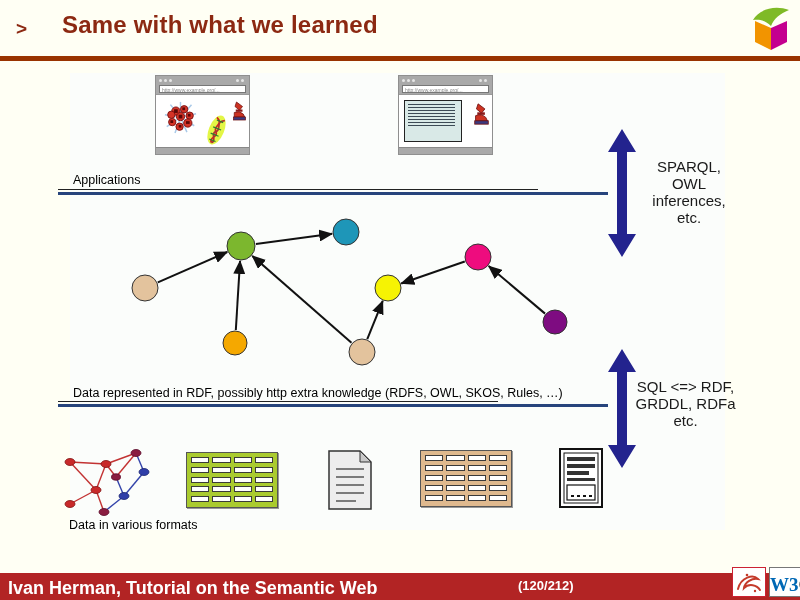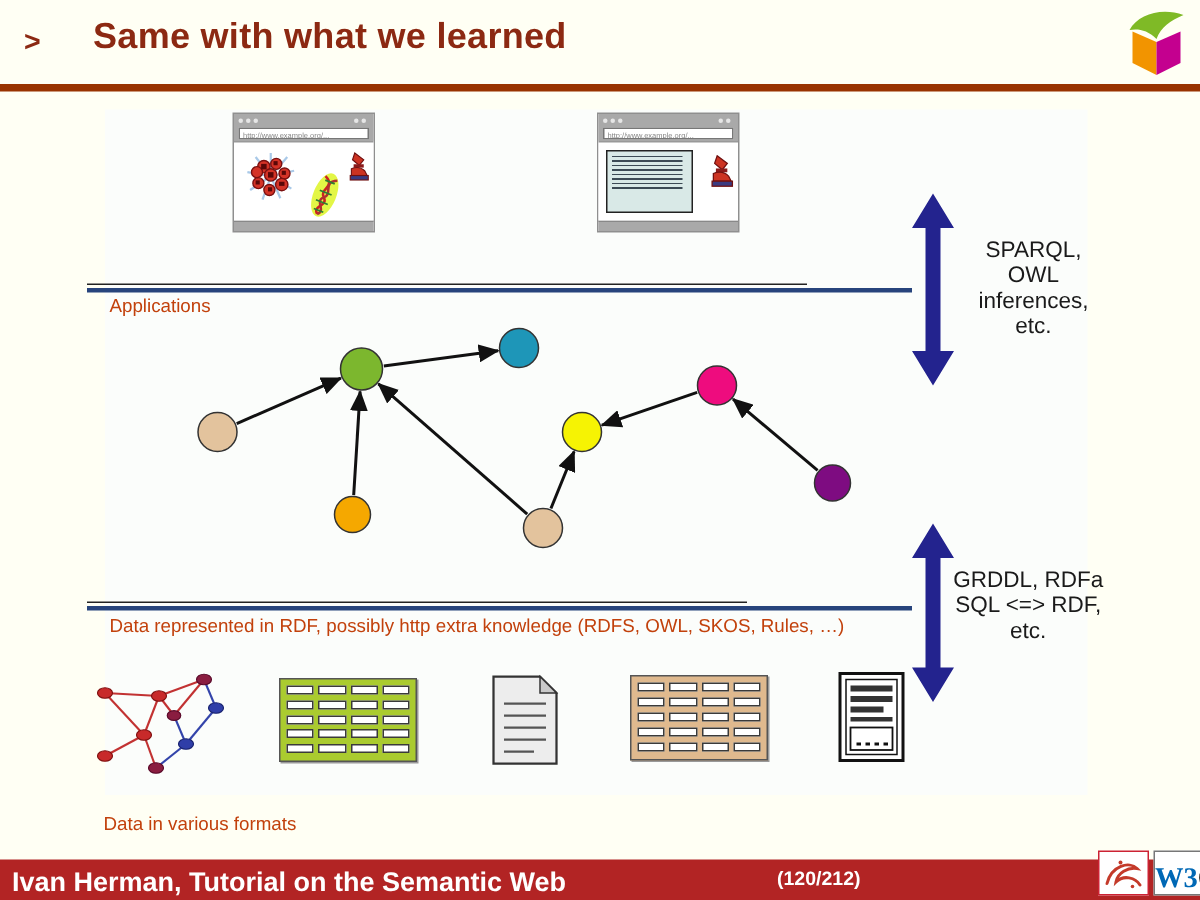--- a/index.html
+++ b/index.html
@@ -34,21 +34,21 @@
     position:absolute; left:5px; top:5px; width:58px; height:42px;
     background:#D9E9E7; border:1px solid #222;
   }
   .textblock .tlines {
     margin:3px; height:24px;
     background:repeating-linear-gradient(to bottom,#3c4a55 0,#3c4a55 1px,transparent 1px,transparent 3px);
     width:47px;
   }
 
   
-  .layer-label { font-size:12.5px; color:#c2410c;margin-top:24px; }
+  .layer-label { font-size:12.5px; color:#000000; }
   .line-thin { height:1px; background:#222; }
   .line-navy { height:3px; background:var(--layer-line,#27447C); }
 
   
   .arrow-label { text-align:center; font-size:15px; line-height:17px; color:#1a1a1a; }
 
   
   .table-icon { position:absolute; display:grid; grid-template-columns:repeat(4,1fr); gap:3px; padding:4px; border:1px solid #555; box-shadow:1px 1px 0 #999; }
   .table-icon i { display:block; height:6px; background:#fff; border:1px solid #3a3a3a; }
   .table-green { background:#AACB2F; }
@@ -235,22 +235,22 @@
 <div class="abs arrow-label" style="left:635px;top:158px;width:108px">
   <div>SPARQL,</div>
   <div>OWL inferences,</div>
   <div>etc.</div>
 </div>
 
 <svg class="abs" style="left:600px;top:340px" width="45" height="140">
   <path d="M22 9 L36 32 L27 32 L27 105 L36 105 L22 128 L8 105 L17 105 L17 32 L8 32 Z" fill="var(--arrow-color,#23238E)"></path>
 </svg>
 <div class="abs arrow-label" style="left:628px;top:378px;width:115px">
+  <div>SQL &lt;=&gt; RDF,</div>
   <div>GRDDL, RDFa</div>
-  <div>SQL &lt;=&gt; RDF,</div>
   <div>etc.</div>
 </div>
 
 <svg class="abs" style="left:58px;top:444px" width="95" height="76">
   <g stroke="#C23232" stroke-width="1.4">
     <line x1="12" y1="18" x2="38" y2="46"></line>
       <line x1="48" y1="20" x2="38" y2="46"></line>
     <line x1="12" y1="18" x2="48" y2="20"></line>
       <line x1="38" y1="46" x2="12" y2="60"></line>
     <line x1="38" y1="46" x2="46" y2="68"></line>

